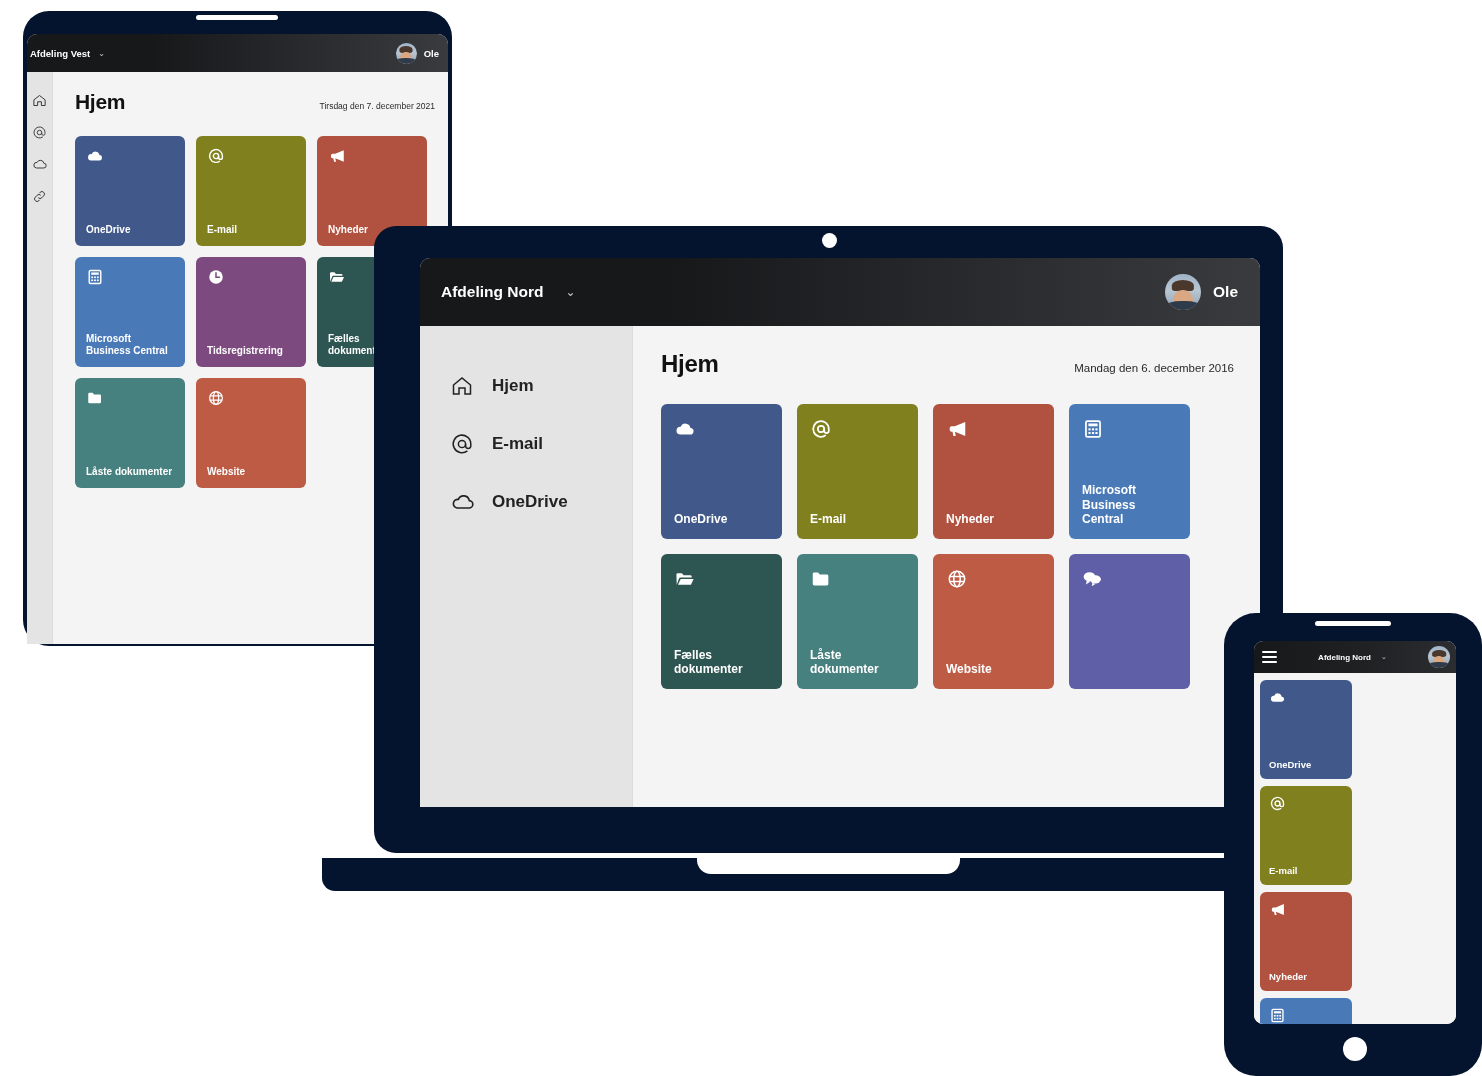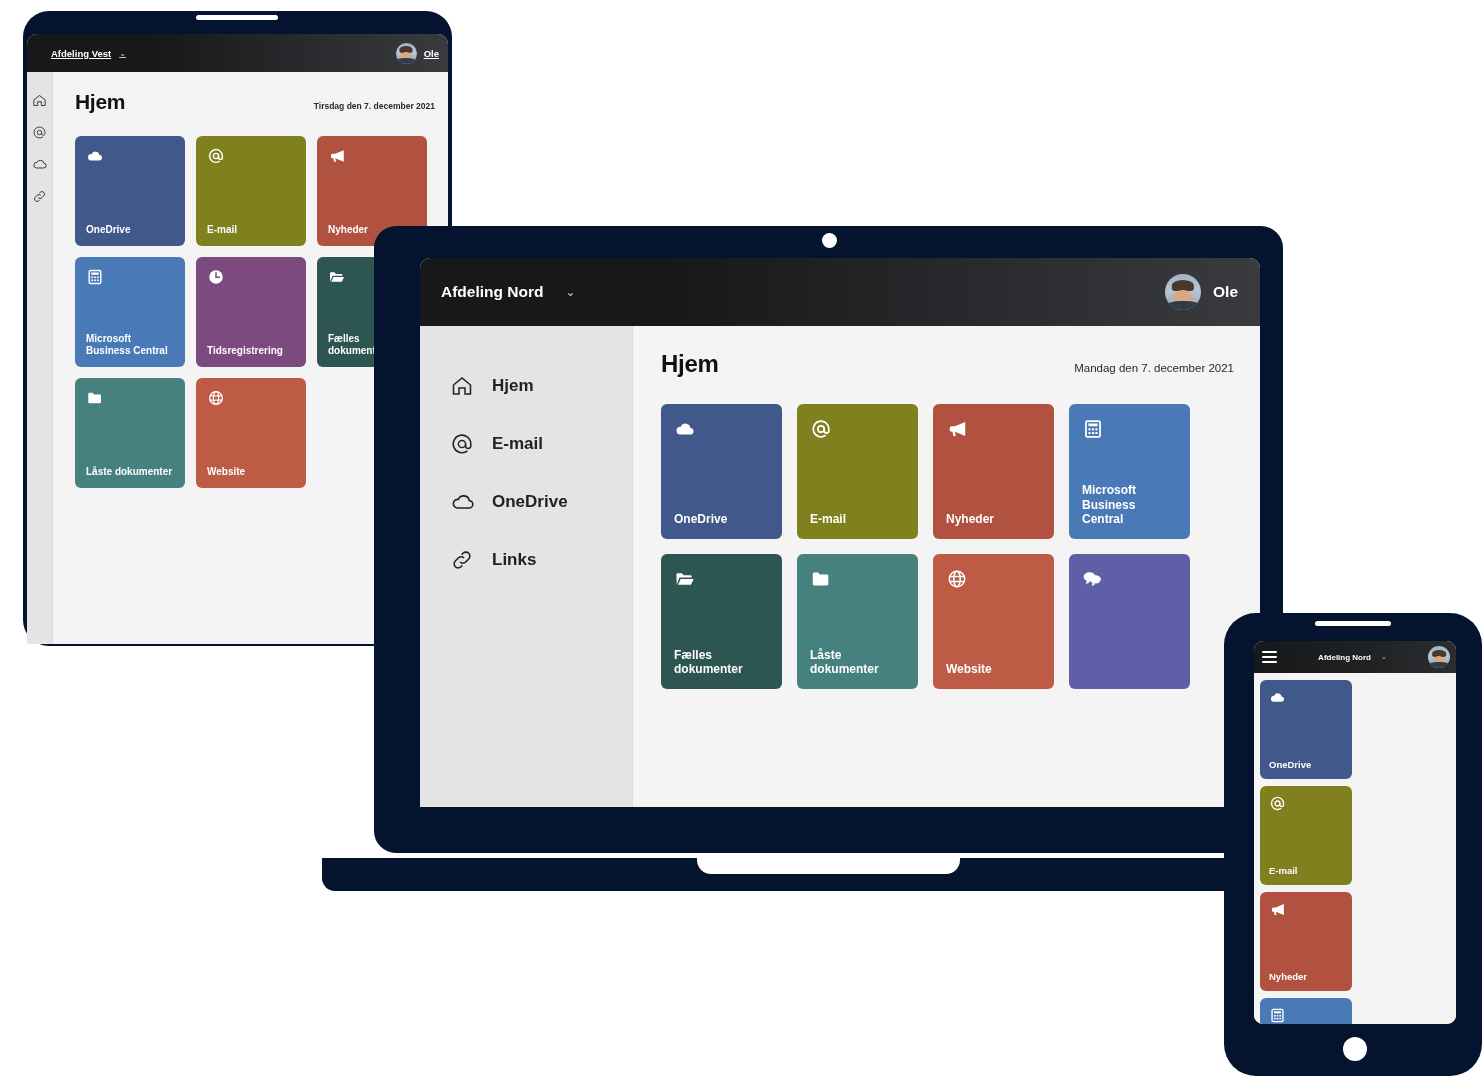--- a/index.html
+++ b/index.html
@@ -77,30 +77,30 @@
   .tilegrid { display: flex; flex-wrap: wrap; }
   .tile { position: relative; border-radius: 6px; color: #fff; overflow: hidden;
     display: flex; flex-direction: column; justify-content: space-between; }
   .tile .t-icon { display: block; }
   .tile .t-label { font-weight: bold; line-height: 1.22; }
 
   .icn { display: block; }
   .icn svg { display: block; }
 
   
-  #tablet-screen .app-header { height: 38px; padding: 0 9px 0 24px; font-size: 9.5px; text-decoration: underline; }
+  #tablet-screen .app-header { height: 38px; padding: 0 9px 0 3px; font-size: 9.5px; }
   #tablet-screen .chev { margin-left: 8px; font-size: 8px; }
   #tablet-screen .avatar { width: 21px; height: 21px; }
   #tablet-screen .user-name { font-size: 9.5px; margin-left: 7px; }
   #tablet-screen .workspace { height: 572px; }
   #tablet-screen .side-rail { width: 26px; padding-top: 12px; }
   #tablet-screen .rail-item { height: 32px; display: flex; align-items: center; justify-content: center; color: #3a3a3a; }
   #tablet-screen .content { padding: 18px 0 0 22px; }
   #tablet-screen .page-title { font-size: 21px; }
-  #tablet-screen .page-date { font-size: 8.5px; padding-right: 20px; font-weight: bold; }
+  #tablet-screen .page-date { font-size: 8.5px; padding-right: 20px; }
   #tablet-screen .tilegrid { margin-top: 22px; gap: 11px; width: 380px; }
   #tablet-screen .tile { width: 110px; height: 110px; padding: 11px 10px 10px 11px; }
   #tablet-screen .tile .t-label { font-size: 10px; }
 
   
   #laptop-screen .app-header { height: 68px; padding: 0 22px 0 21px; font-size: 15.5px; }
   #laptop-screen .chev { margin-left: 22px; font-size: 12px; }
   #laptop-screen .avatar { width: 36px; height: 36px; }
   #laptop-screen .user-name { font-size: 15.5px; margin-left: 12px; }
   #laptop-screen .workspace { height: 481px; }
@@ -302,35 +302,26 @@
           <span class="nav-label">E-mail</span>
         </div>
         <div class="nav-item">
           <span class="icn">
             <svg width="26" height="26" viewBox="0 0 24 24" fill="none" stroke="#222" stroke-width="1.5">
                 <path d="M6.5 17.5h11a3.4 3.4 0 0 0 .3-6.8A5.3 5.3 0 0 0 7.7 9.6 3.8 3.8 0 0 0 6.5 17.5z"></path>
               </svg>
           </span>
           <span class="nav-label">OneDrive</span>
         </div>
-        <div class="nav-item">
-          <span class="icn">
-            <svg width="24" height="24" viewBox="0 0 24 24" fill="none" stroke="#222" stroke-width="1.6">
-                <path d="M10 14a4 4 0 0 0 5.7 0l3-3a4 4 0 1 0-5.7-5.7l-1.3 1.3"></path>
-                <path d="M14 10a4 4 0 0 0-5.7 0l-3 3A4 4 0 1 0 11 18.7l1.3-1.3"></path>
-              </svg>
-          </span>
-          <span class="nav-label">Links</span>
-        </div>
       </div>
 
       <div class="content">
         <div class="content-head">
           <div class="page-title">Hjem</div>
-          <div class="page-date">Mandag den 7. december 2021</div>
+          <div class="page-date">Mandag den 6. december 2016</div>
         </div>
         <div class="tilegrid" id="laptop-tiles">
             <div class="tile" style="background: rgb(65, 89, 138);">
               <span class="t-icon"><svg width="22" height="22" viewBox="0 0 24 24" fill="#fff">
                   <path d="M6.6 18h10.9a3.6 3.6 0 0 0 .4-7.2A5.5 5.5 0 0 0 7.4 9.5 3.9 3.9 0 0 0 6.6 18z"></path>
                 </svg></span>
               <span class="t-label">OneDrive</span>
             </div>
             <div class="tile" style="background: rgb(128, 128, 31);">
               <span class="t-icon"><svg width="22" height="22" viewBox="0 0 24 24" fill="none" stroke="#fff" stroke-width="1.9">

